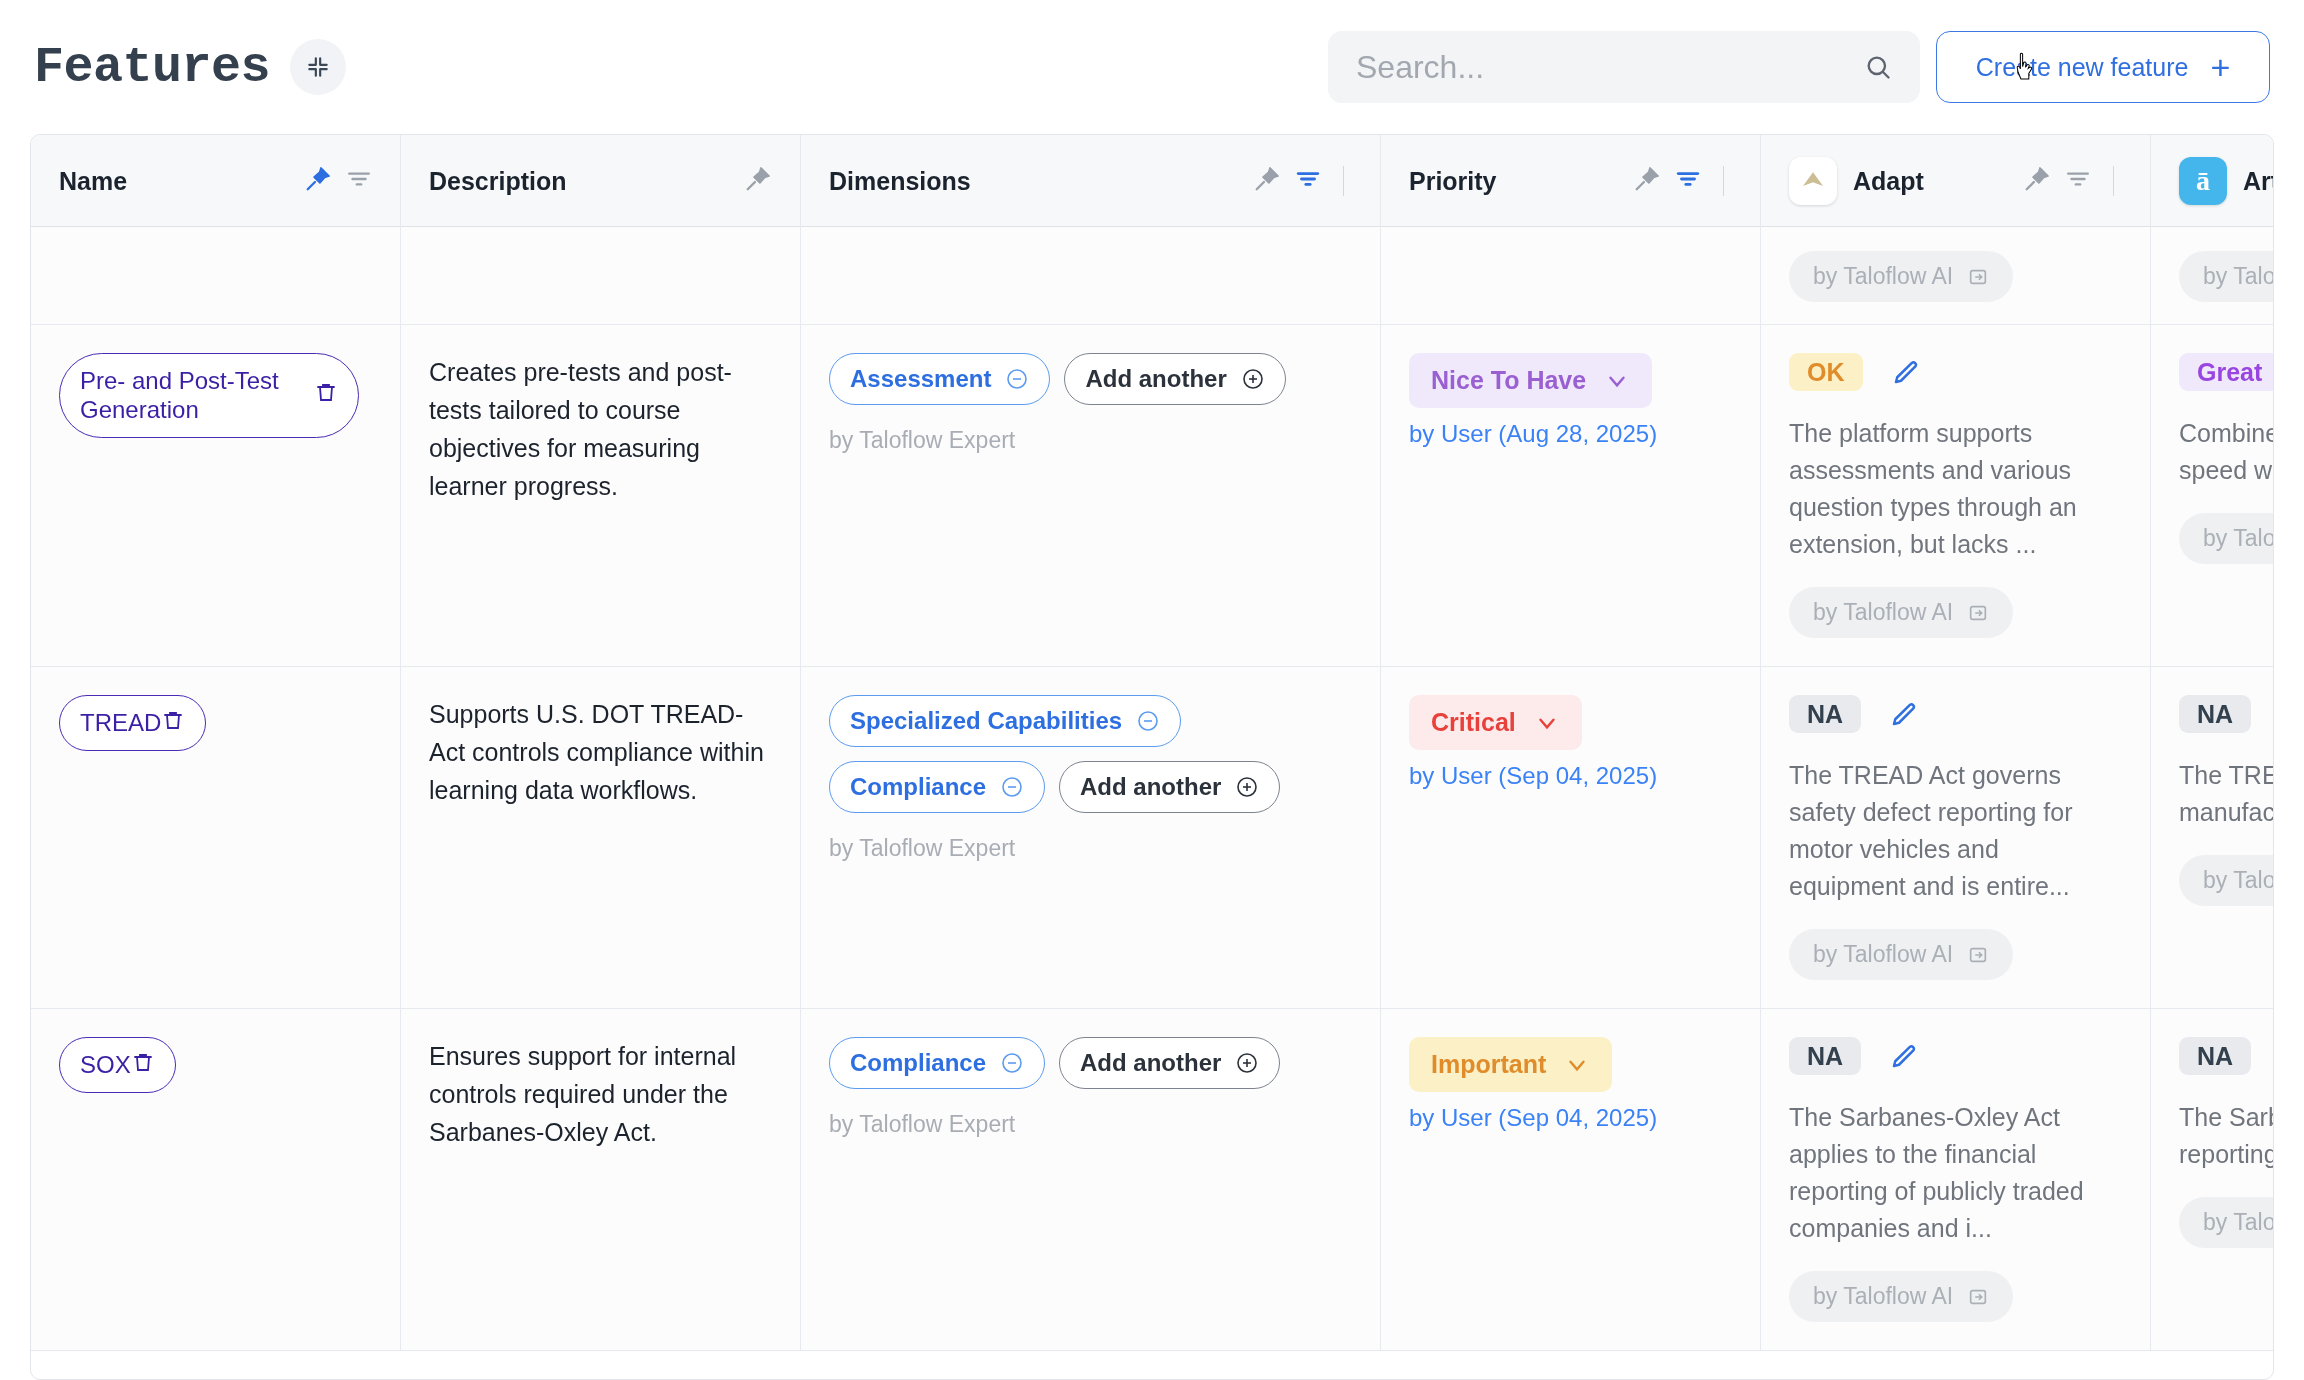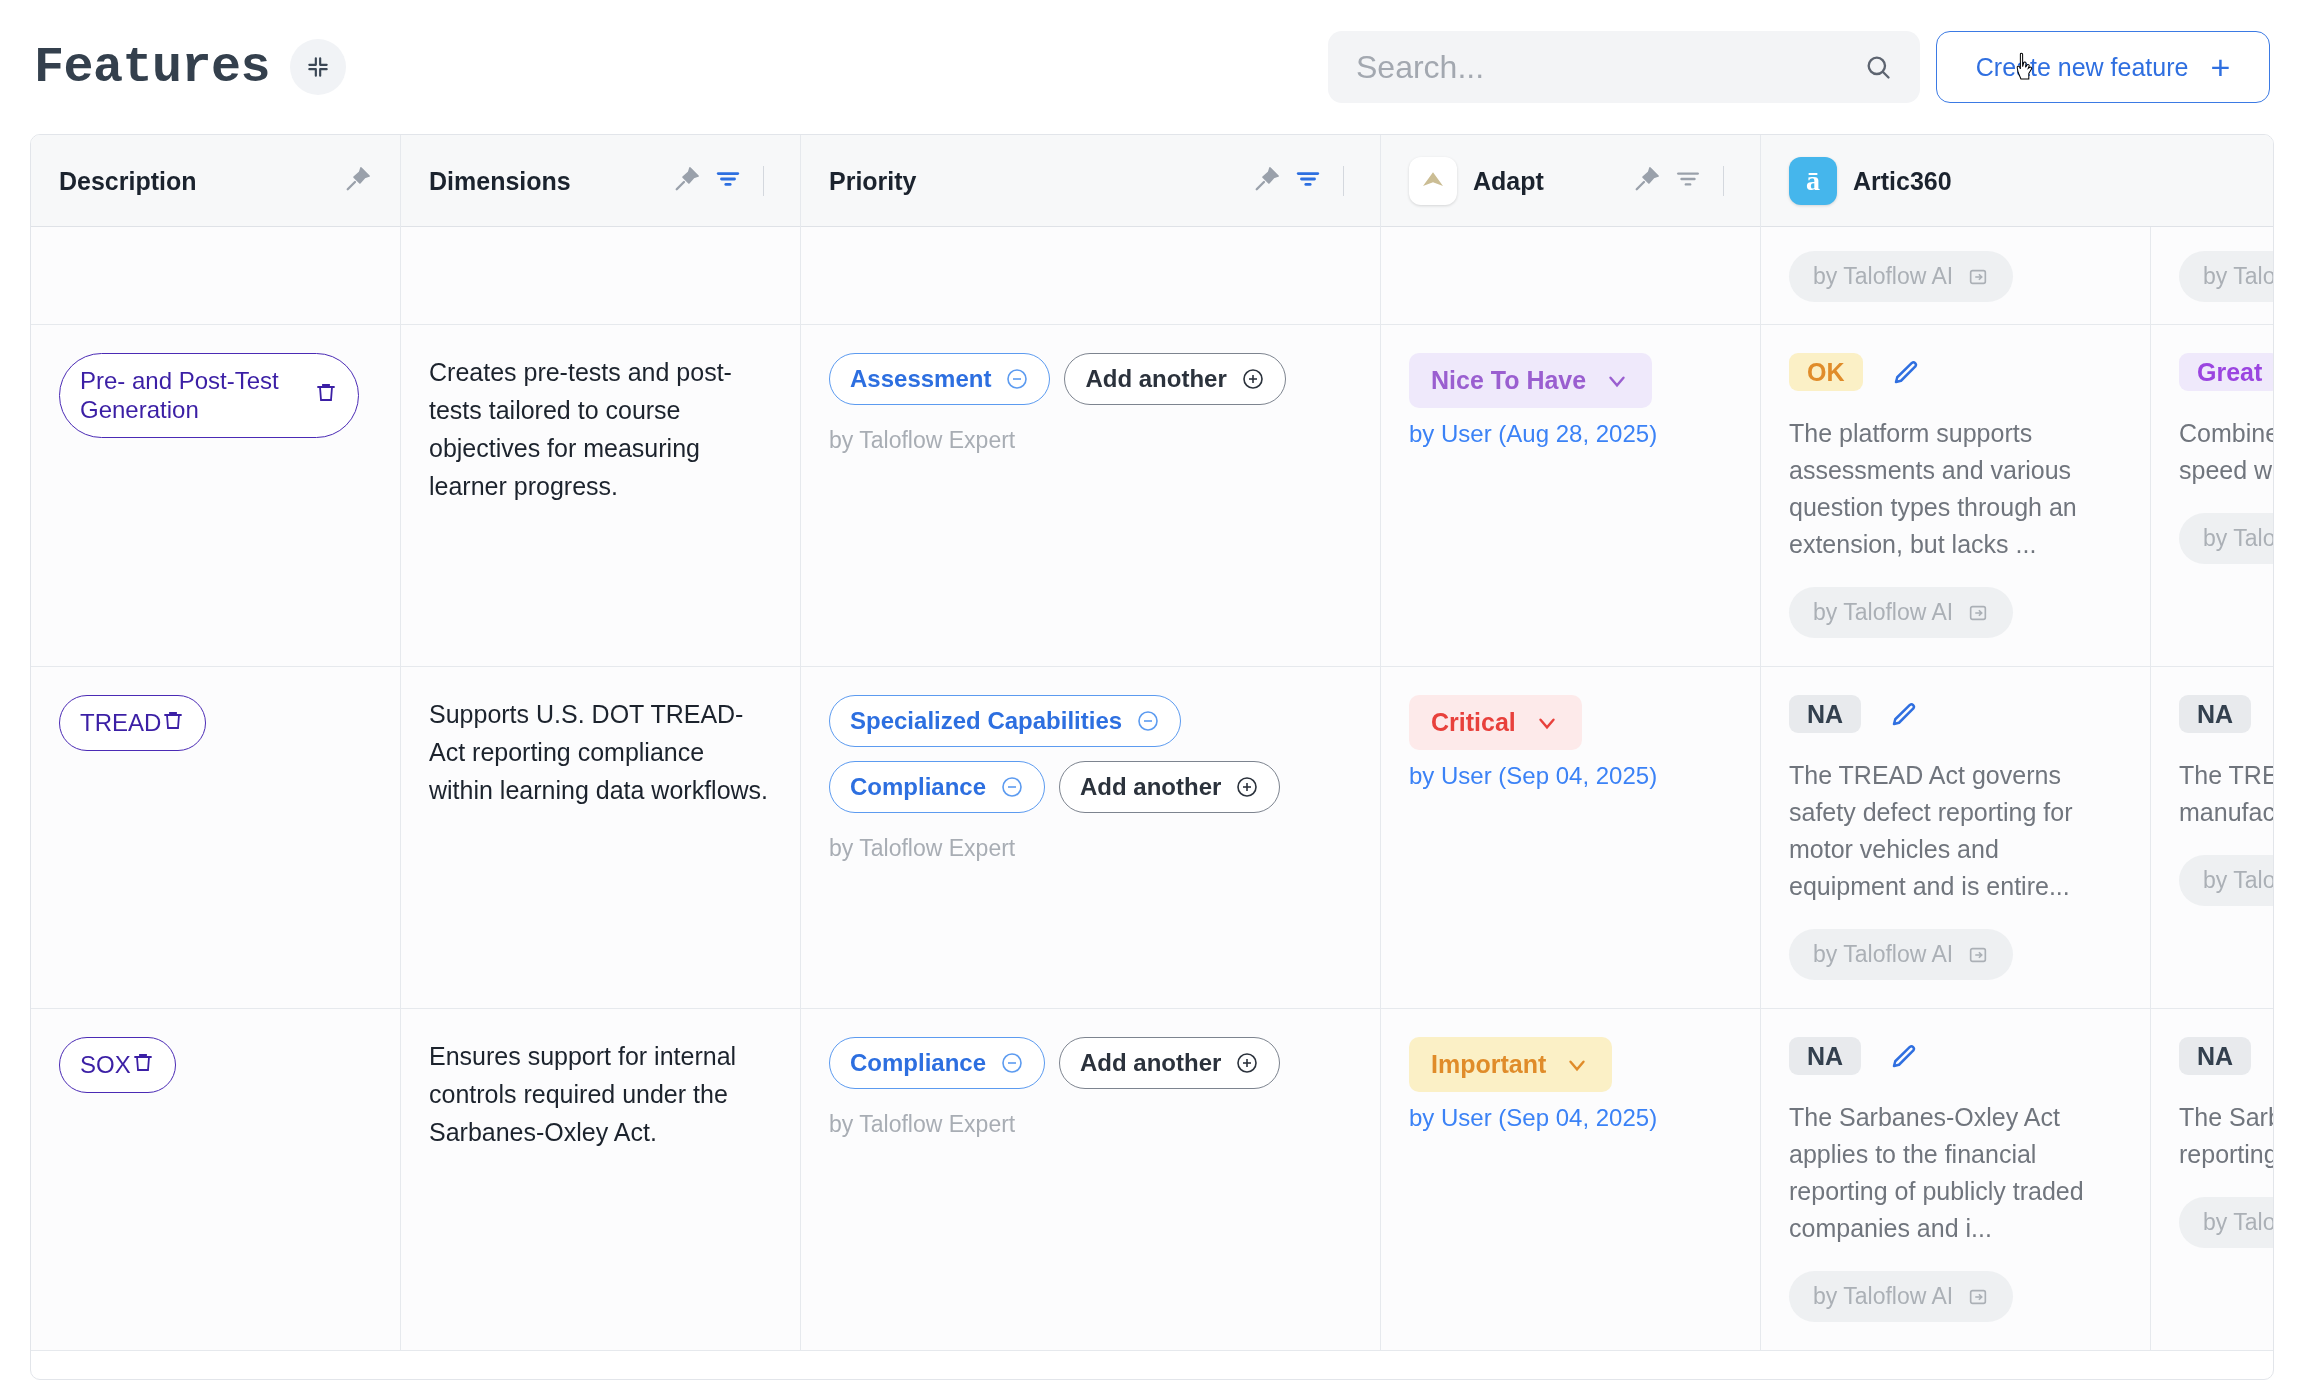--- a/index.html
+++ b/index.html
@@ -274,20 +274,39 @@
   <path d="M7 2 C7 0.8 9 0.8 9 2 L9 13 L10 9.5 C10.3 8.4 12.2 8.8 12 10 L11.6 13.5
            L13 11.5 C13.6 10.6 15.3 11.4 14.8 12.5 L14 14.5 L15.5 13.5
            C16.4 13 17.6 14.3 16.9 15.2 L14.5 19 L14.5 24 L7.5 24 L5 18 L4.2 14
            C3.9 12.8 5.7 12.1 6.2 13.2 L7 15 Z" fill="#ffffff" stroke="#000000" stroke-width="0.9"></path>
 </svg>
 
 <div class="table-wrap">
 
   <div class="grid-row thead">
 
+    <div class="th">
+      <span class="th-label">Name</span>
+      <span class="th-spacer"></span>
+      <span class="th-icons">
+        <span>
+          <svg width="28" height="28" viewBox="0 0 24 24" fill="#2d6fe0" stroke="#2d6fe0" stroke-width="1.4" stroke-linejoin="round">
+            <path d="M14.5 2.5 L21.5 9.5 L17.8 10.6 L13.6 15.4 L8.6 10.4 L13.4 6.2 Z"></path>
+            <line x1="9.4" y1="14.6" x2="3.2" y2="20.8" stroke-linecap="round" stroke-width="2"></line>
+          </svg>
+        </span>
+        <span>
+          <svg width="26" height="26" viewBox="0 0 24 24" stroke="#9aa1ab" stroke-width="2.2" stroke-linecap="round">
+            <line x1="3" y1="7" x2="21" y2="7"></line>
+              <line x1="6" y1="12" x2="18" y2="12"></line>
+              <line x1="10" y1="17" x2="14" y2="17"></line>
+          </svg>
+        </span>
+      </span>
+    </div>
 
     <div class="th">
       <span class="th-label">Description</span>
       <span class="th-spacer"></span>
       <span class="th-icons">
         <span>
           <svg width="28" height="28" viewBox="0 0 24 24" fill="#9aa1ab" stroke="#9aa1ab" stroke-width="1.4" stroke-linejoin="round">
             <path d="M14.5 2.5 L21.5 9.5 L17.8 10.6 L13.6 15.4 L8.6 10.4 L13.4 6.2 Z"></path>
             <line x1="9.4" y1="14.6" x2="3.2" y2="20.8" stroke-linecap="round" stroke-width="2"></line>
           </svg>
@@ -472,21 +491,21 @@
         <div class="name-pill">
           <span class="lbl">TREAD</span>
           <span>
             <svg width="24" height="24" viewBox="0 0 24 24" fill="none" stroke="#3b1fa5" stroke-width="1.8" stroke-linecap="round">
               <path d="M4 7h16M9 7V5h6v2M6 7l1 13h10l1-13"></path>
             </svg>
           </span>
         </div>
       </div>
       <div class="td">
-        <div class="desc-text">Supports U.S. DOT TREAD-Act reporting compliance within learning data workflows.</div>
+        <div class="desc-text">Supports U.S. DOT TREAD-Act controls compliance within learning data workflows.</div>
       </div>
       <div class="td">
         <div class="chips">
           <span class="chip selected">
             <span>Specialized Capabilities</span>
             <svg width="24" height="24" viewBox="0 0 24 24" fill="none" stroke="#5c9bf0" stroke-width="1.6">
               <circle cx="12" cy="12" r="9"></circle>
                 <line x1="8" y1="12" x2="16" y2="12"></line>
             </svg>
           </span>

